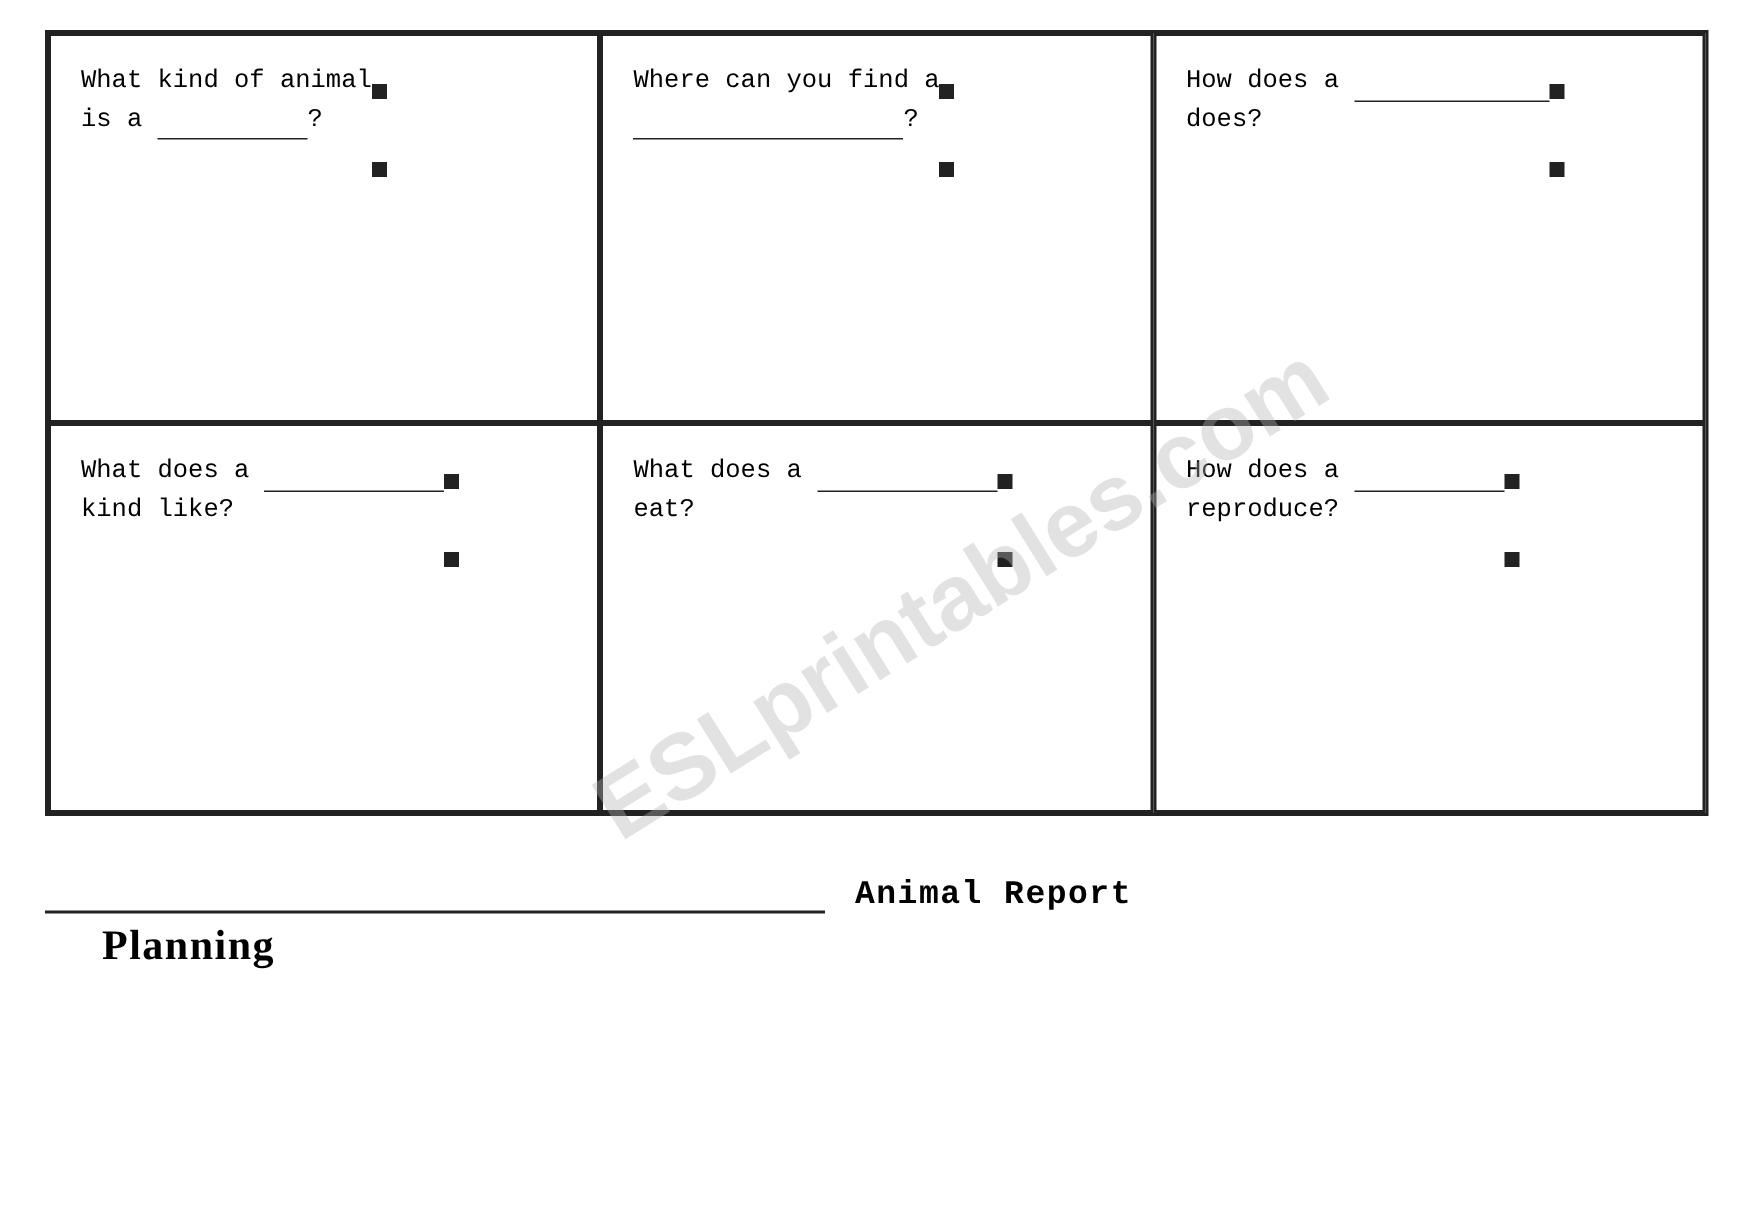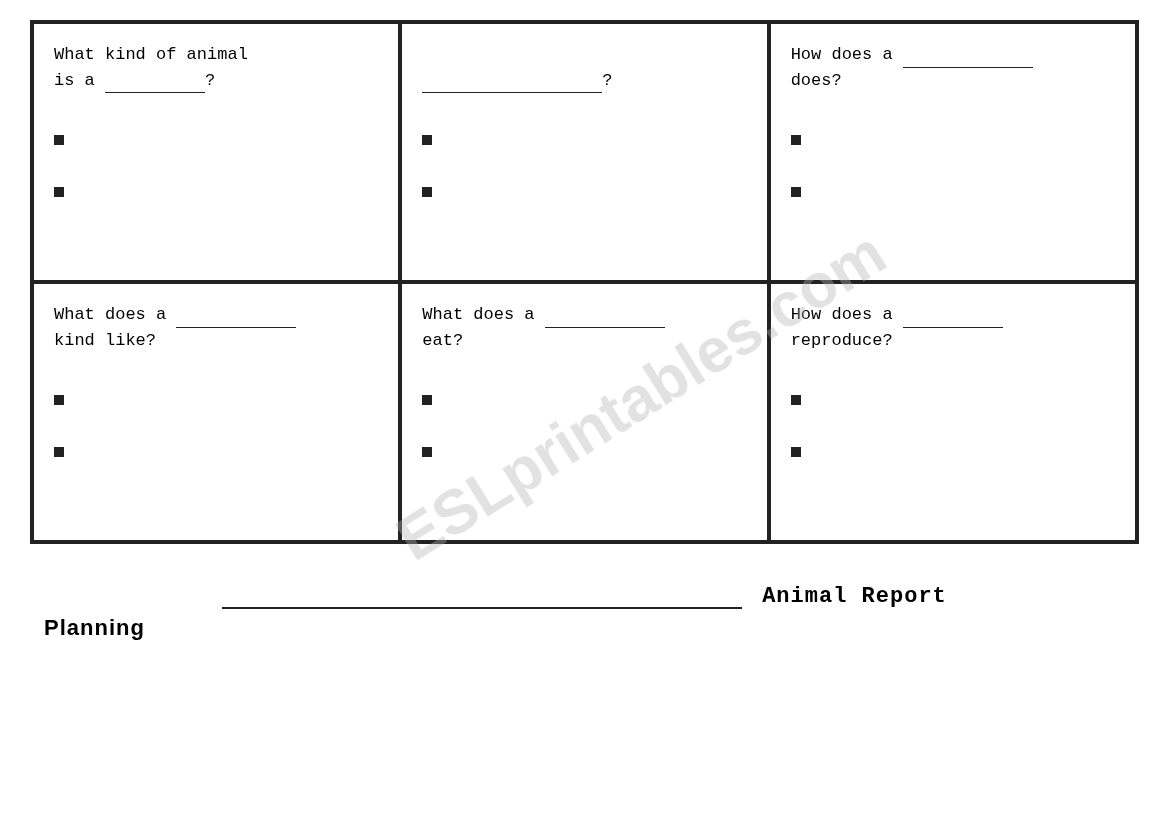--- a/index.html
+++ b/index.html
@@ -27,21 +27,21 @@
       display: flex;
       width: 100%;
     }
 
     .grid-cell {
       border: 2px solid #222;
       flex: 1;
       min-height: 260px;
       padding: 18px 20px 20px 20px;
       display: flex;
-      flex-direction: column;
+      flex-direction: row;
       gap: 0;
     }
 
     .cell-question {
       font-size: 17px;
       line-height: 1.5;
       margin-bottom: 28px;
       font-family: 'Courier New', Courier, monospace;
     }
 
@@ -77,46 +77,46 @@
     .footer-area {
       display: flex;
       flex-direction: column;
       align-items: flex-start;
       padding: 10px 0 0 0;
     }
 
     .footer-line-row {
       display: flex;
       align-items: flex-end;
-      justify-content: center;
+      justify-content: flex-start;
       width: 100%;
       margin-bottom: 6px;
     }
 
     .footer-underline {
       border-bottom: 2px solid #222;
       width: 520px;
       height: 18px;
       display: inline-block;
     }
 
     .footer-title {
       font-family: 'Courier New', Courier, monospace;
       font-size: 22px;
       font-weight: bold;
       letter-spacing: 1px;
       margin-left: 20px;
     }
 
     .footer-planning {
-      font-family: Liberation Sans, sans-serif;
-      font-size: 22px;
+      font-family: Liberation Serif, serif;
+      font-size: 28px;
       font-weight: bold;
       letter-spacing: 1px;
-      margin-left: 14px;
+      margin-left: 38px;
     }
 
     
     .watermark {
       position: absolute;
       top: 340px;
       left: 330px;
       font-size: 62px;
       color: rgba(180,180,180,0.38);
       font-family: Arial, sans-serif;
@@ -150,21 +150,21 @@
             <div class="bullet-square"></div>
           </div>
           <div class="bullet-line">
             <div class="bullet-square"></div>
           </div>
         </div>
       </div>
 
       <div class="grid-cell">
         <div class="cell-question">
-          <br>
+          <span>Where can you find a</span><br>
           <span class="blank" style="min-width:180px;"></span><span>?</span>
         </div>
         <div class="bullet-lines">
           <div class="bullet-line">
             <div class="bullet-square"></div>
           </div>
           <div class="bullet-line">
             <div class="bullet-square"></div>
           </div>
         </div>

